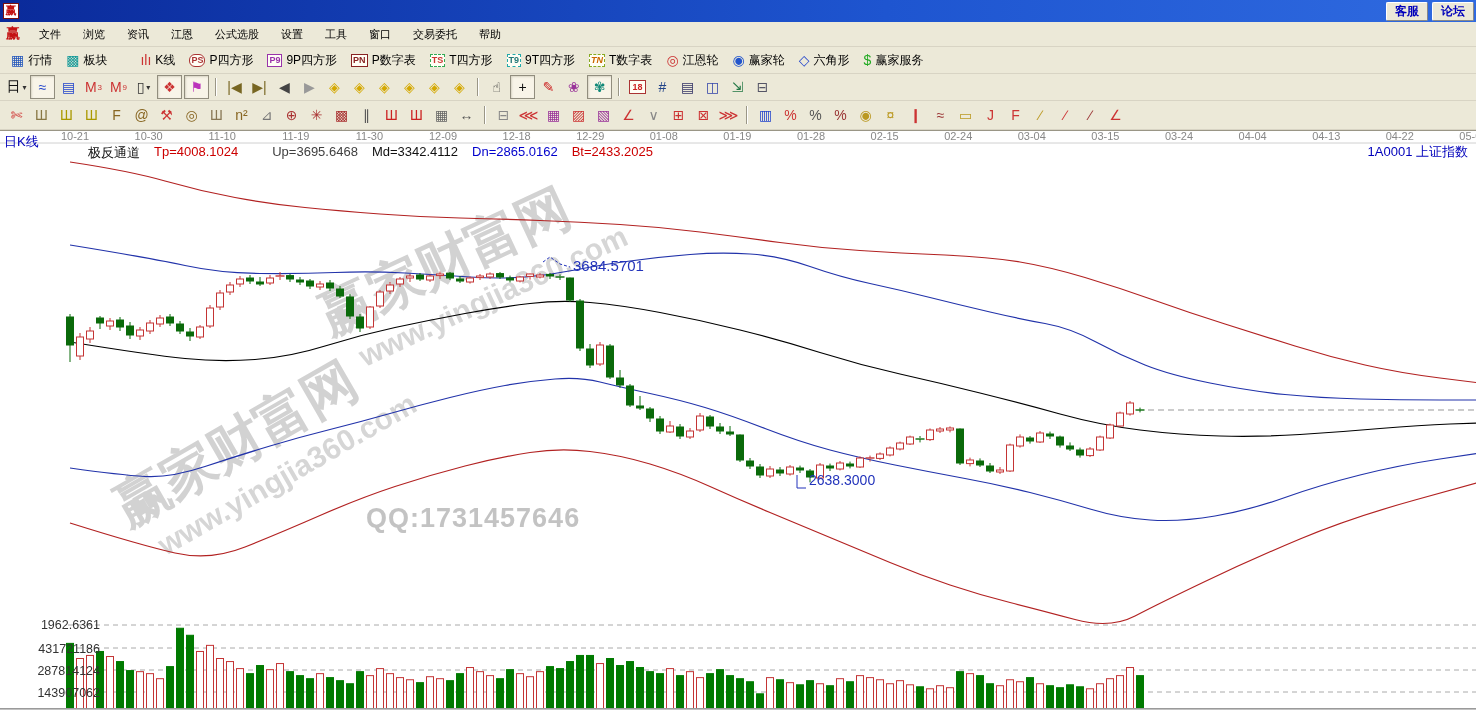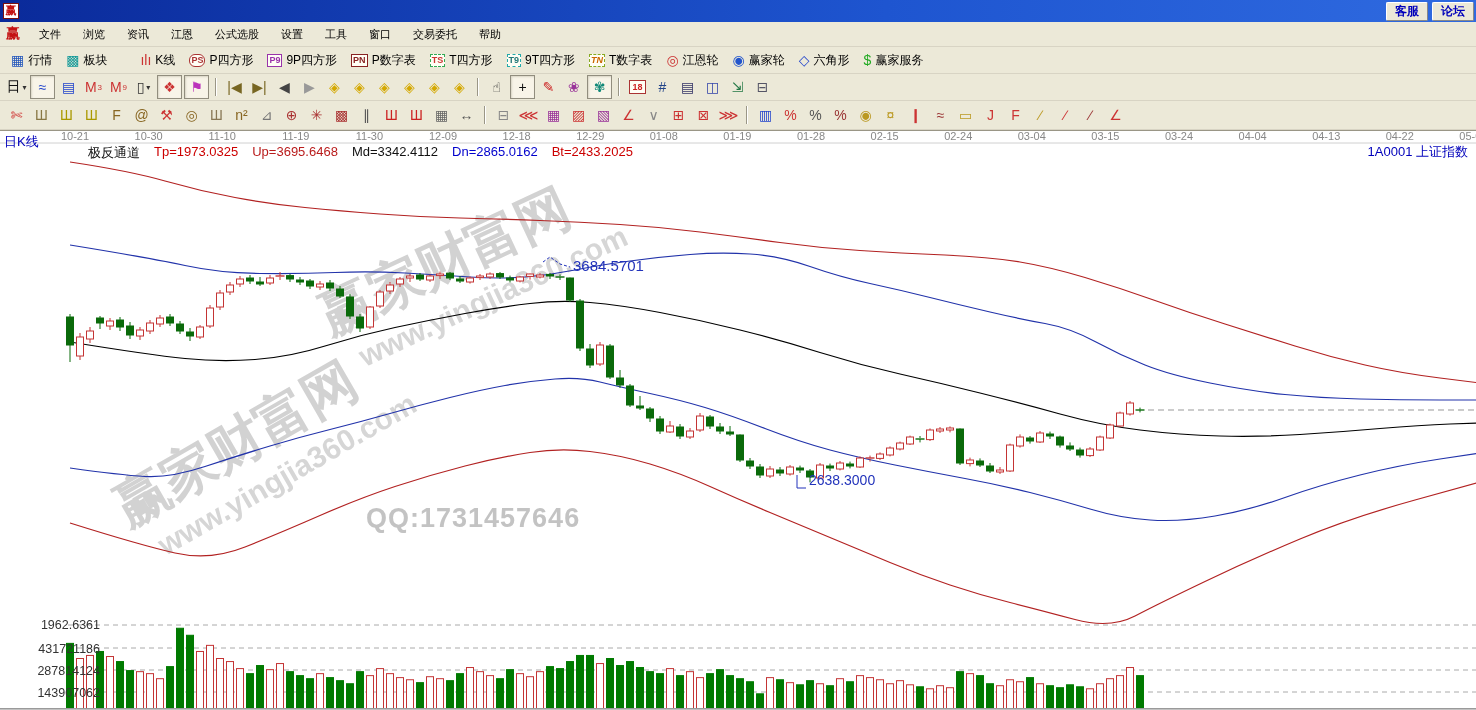--- a/index.html
+++ b/index.html
@@ -834,22 +834,22 @@
       <text x="100" y="544" text-anchor="end" style="font-size:12.5px;fill:#333;font-family:&quot;Liberation Sans&quot;,sans-serif;">287814124</text>
       <text x="100" y="566" text-anchor="end" style="font-size:12.5px;fill:#333;font-family:&quot;Liberation Sans&quot;,sans-serif;">143907062</text>
       <polyline points="543,131 550,126 560,133 570,136" fill="none" stroke="#2233bb" stroke-width="1" stroke-dasharray="3,2"></polyline>
       <text x="573" y="140" style="font-size:15px;fill:#2233bb;font-family:&quot;Liberation Sans&quot;,sans-serif;">3684.5701</text>
       <polyline points="797,344 797,357 806,357" fill="none" stroke="#2233bb" stroke-width="1"></polyline>
       <text x="809" y="354" style="font-size:14px;fill:#2233bb;font-family:&quot;Liberation Sans&quot;,sans-serif;">2638.3000</text>
     </svg>
   <div class="ovl panel-label">日K线</div>
   <div class="ovl ind-row" id="ind-row">
       <span style="color: rgb(17, 17, 17);">极反通道</span>
-      <span style="color: rgb(204, 0, 0);">Tp=1973.0325</span>
-      <span style="color: #b91c1c;">Up=3695.6468</span>
+      <span style="color: rgb(204, 0, 0);">Tp=4008.1024</span>
+      <span style="color: #404040; margin-left: 20px;">Up=3695.6468</span>
       <span style="color: rgb(17, 17, 17);">Md=3342.4112</span>
       <span style="color: rgb(0, 0, 204);">Dn=2865.0162</span>
       <span style="color: rgb(204, 0, 0);">Bt=2433.2025</span>
     </div>
   <div class="ovl symbol-label">1A0001 上证指数</div>
   <div class="ovl qq-mark">QQ:1731457646</div>
   <div class="bottom-strip"></div>
 </div>
 
 </body></html>

